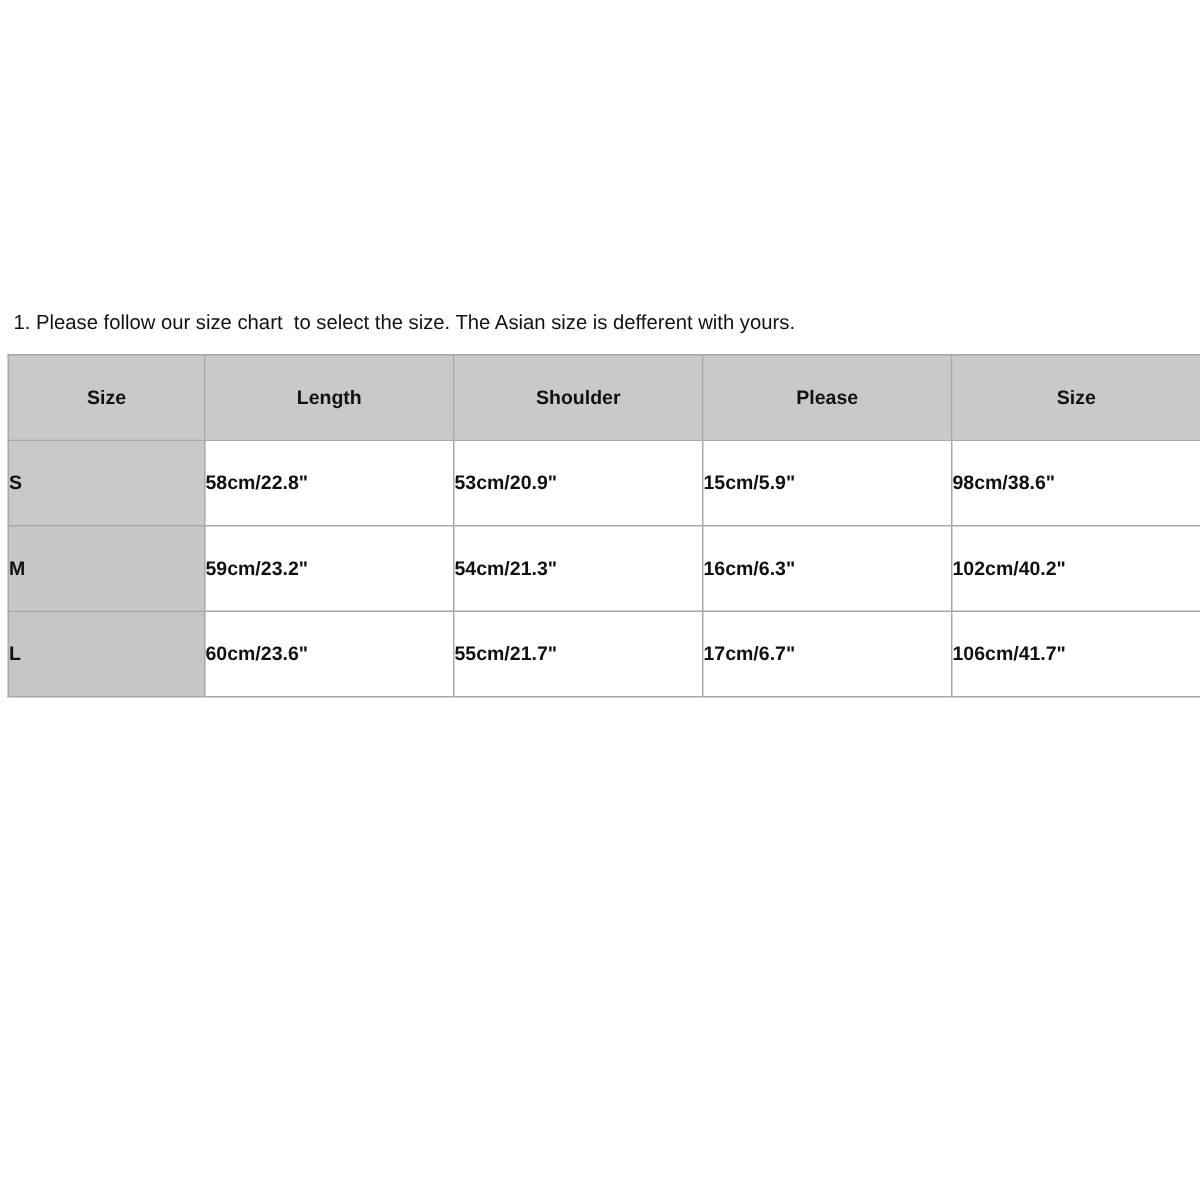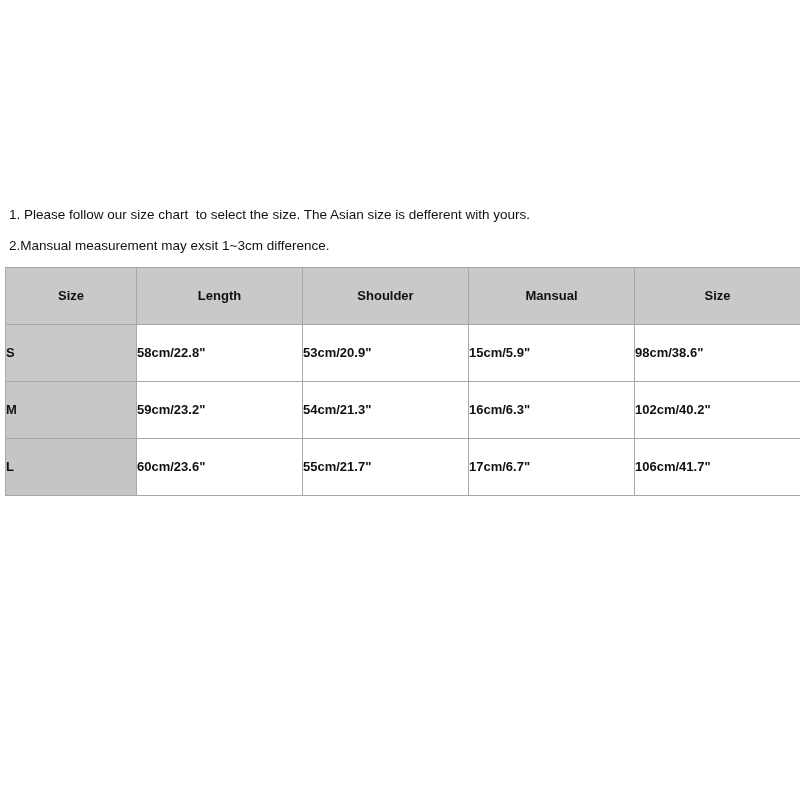--- a/index.html
+++ b/index.html
@@ -71,30 +71,29 @@
   tbody tr:nth-child(3) td.size-cell { background: #c5c5c5; }
   tbody tr:nth-child(4) td.size-cell { background: #c3c3c3; }
 </style>
 </head>
 <body>
 
 <div class="sheet">
 
   <div class="notes">
     <div class="note-line">1. Please follow our size chart  to select the size. The Asian size is defferent with yours.</div>
-    <div class="note-line">2.Mansual measurement may exsit 1~3cm difference.</div>
   </div>
 
   <table class="size-chart">
     <thead>
       <tr>
         <th class="col-size">Size</th>
         <th class="col-data">Length</th>
         <th class="col-data">Shoulder</th>
-        <th class="col-data">Mansual</th>
+        <th class="col-data">Please</th>
         <th class="col-data">Size</th>
       </tr>
     </thead>
     <tbody>
       <tr>
         <td class="size-cell">S</td>
         <td class="value-cell">58cm/22.8"</td>
         <td class="value-cell">53cm/20.9"</td>
         <td class="value-cell">15cm/5.9"</td>
         <td class="value-cell">98cm/38.6"</td>

